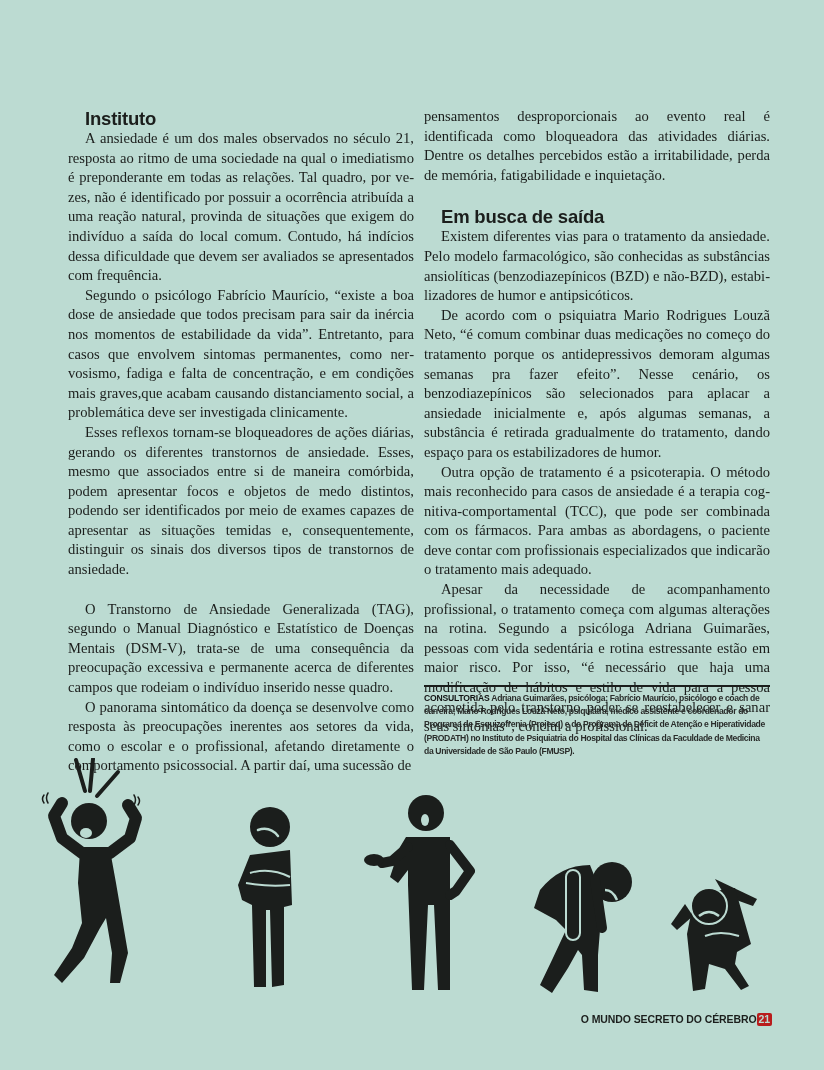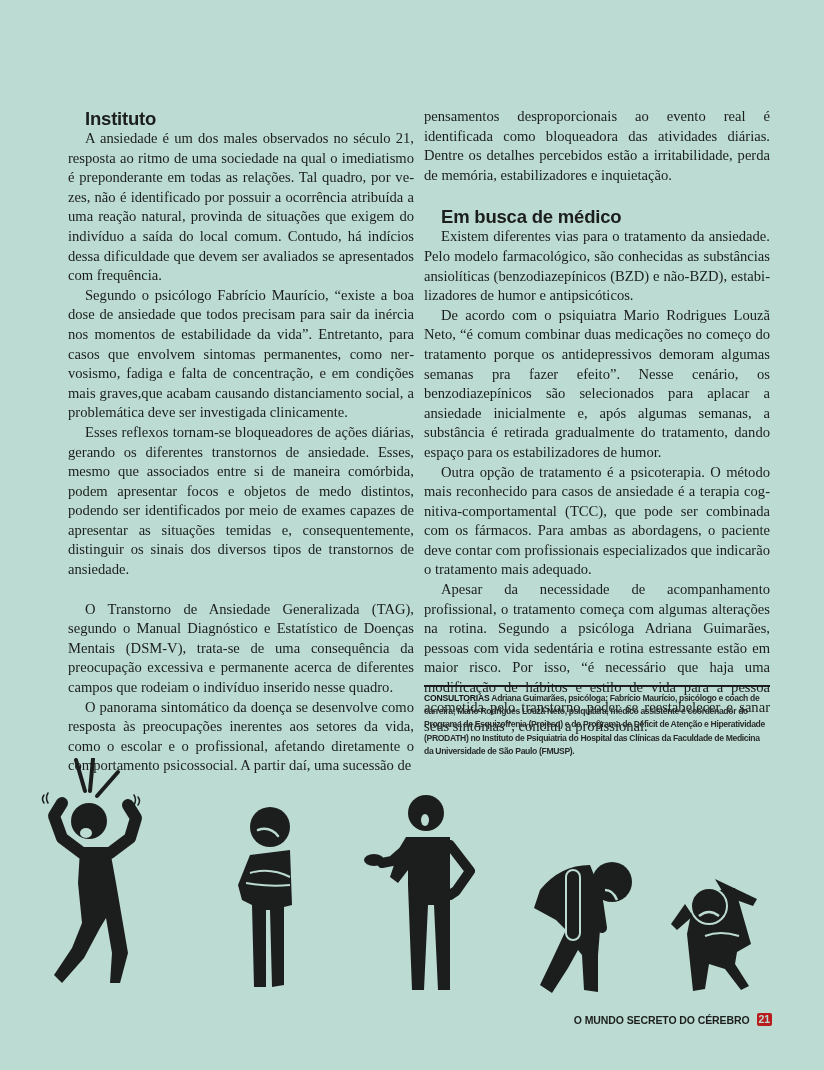--- a/index.html
+++ b/index.html
@@ -42,21 +42,21 @@
     line-height: 13.2px;
     font-stretch: condensed;
     letter-spacing: -0.35px;
     font-weight: bold;
     color: #2a2d2b;
   }
   #credits .lead { font-weight: 900; color:#111; letter-spacing: -0.2px; }
   #folio {
     position: absolute;
     right: 52px; top: 1013px;
-    display: flex; align-items: center; gap: 7px;
+    display: flex; align-items: flex-start; gap: 0;
     font-family: "Liberation Sans", "DejaVu Sans", sans-serif;
     font-weight: bold;
     font-size: 10.5px;
     letter-spacing: -0.1px;
     padding-left: 28px;
   }
   #folio .num {
     background: #b91c1c; color: #bcdbd2;
     padding: 0 2px; border-radius: 2px;
     font-size: 10.5px; line-height: 13px;
@@ -73,23 +73,23 @@
   <h2>Instituto</h2>
   <p>A ansiedade é um dos males observados no século 21, resposta ao ritmo de uma sociedade na qual o imediatismo é preponderante em todas as relações. Tal quadro, por ve­zes, não é identificado por possuir a ocorrência atribuída a uma reação natural, provinda de situações que exigem do indivíduo a saída do local comum. Contudo, há indícios dessa dificuldade que devem ser avaliados se apresentados com frequência.</p>
   <p>Segundo o psicólogo Fabrício Maurício, “existe a boa dose de ansiedade que todos precisam para sair da inércia nos momentos de estabilidade da vida”. Entretanto, para casos que envolvem sintomas permanentes, como ner­vosismo, fadiga e falta de concentração, e em condições mais graves,que acabam causando distanciamento social, a problemática deve ser investigada clinicamente.</p>
   <p>Esses reflexos tornam-se bloqueadores de ações diárias, gerando os diferentes transtornos de ansiedade. Esses, mes­mo que associados entre si de maneira comórbida, podem apresentar focos e objetos de medo distintos, podendo ser identificados por meio de exames capazes de apresentar as situações temidas e, consequentemente, distinguir os sinais dos diversos tipos de transtornos de ansiedade.</p>
   <div class="gap"></div>
   <p>O Transtorno de Ansiedade Generalizada (TAG), segundo o Manual Diagnóstico e Estatístico de Doenças Mentais (DSM-V), trata-se de uma consequência da preocupação excessiva e permanente acerca de diferentes campos que rodeiam o indivíduo inserido nesse quadro.</p>
   <p>O panorama sintomático da doença se desenvolve como resposta às preocupações inerentes aos setores da vida, como o escolar e o profissional, afetando diretamente o comportamento psicossocial. A partir daí, uma sucessão de</p>
 </div>
 
 <div id="col-right" class="col">
-  <p class="cont">pensamentos desproporcionais ao evento real é identificada como bloqueadora das atividades diárias. Dentre os deta­lhes percebidos estão a irritabilidade, perda de memória, estabilizadores e inquietação.</p>
+  <p class="cont">pensamentos desproporcionais ao evento real é identificada como bloqueadora das atividades diárias. Dentre os deta­lhes percebidos estão a irritabilidade, perda de memória, fatigabilidade e inquietação.</p>
   <div class="gap2"></div>
-  <h2>Em busca de médico</h2>
+  <h2>Em busca de saída</h2>
   <p>Existem diferentes vias para o tratamento da ansiedade. Pelo modelo farmacológico, são conhecidas as substâncias ansiolíticas (benzodiazepínicos (BZD) e não-BZD), estabi­lizadores de humor e antipsicóticos.</p>
   <p>De acordo com o psiquiatra Mario Rodrigues Louzã Neto, “é comum combinar duas medicações no começo do trata­mento porque os antidepressivos demoram algumas semanas pra fazer efeito”. Nesse cenário, os benzodiazepínicos são selecionados para aplacar a ansiedade inicialmente e, após algumas semanas, a substância é retirada gradualmente do tratamento, dando espaço para os estabilizadores de humor.</p>
   <p>Outra opção de tratamento é a psicoterapia. O método mais reconhecido para casos de ansiedade é a terapia cog­nitiva-comportamental (TCC), que pode ser combinada com os fármacos. Para ambas as abordagens, o paciente deve contar com profissionais especializados que indicarão o tratamento mais adequado.</p>
   <p>Apesar da necessidade de acompanhamento profissional, o tratamento começa com algumas alterações na rotina. Segundo a psicóloga Adriana Guimarães, pessoas com vida sedentária e rotina estressante estão em maior risco. Por isso, “é necessário que haja uma modificação de hábitos e estilo de vida para a pessoa acometida pelo transtorno poder se reestabelecer e sanar seus sintomas”, conclui a profissional.</p>
 </div>
 
 <div id="credits"><span class="lead">CONSULTORIAS</span><span> Adriana Guimarães, psicóloga; Fabrício Maurício, psicólogo e coach de carreira; Mario Rodrigues Louzã Neto, psiquiatra, médico assistente e coordenador do Programa de Esquizofrenia (Projesq) e do Programa de Déficit de Atenção e Hiperatividade (PRODATH) no Instituto de Psiquiatria do Hospital das Clínicas da Faculdade de Medicina da Universidade de São Paulo (FMUSP).</span></div>
 
 <div id="figures">
 

